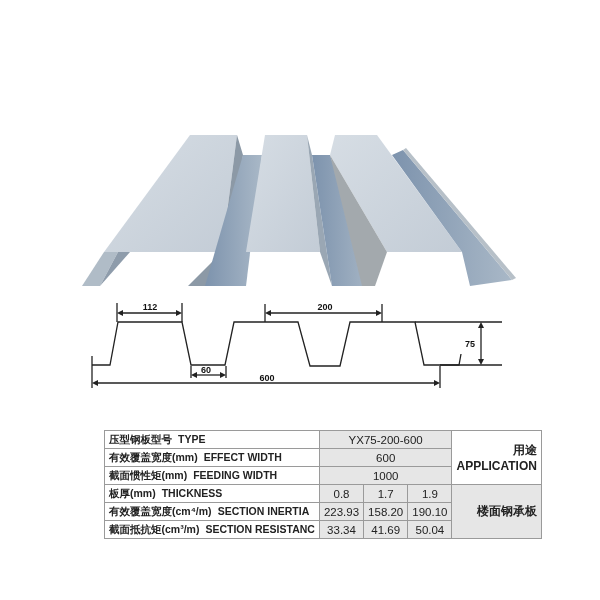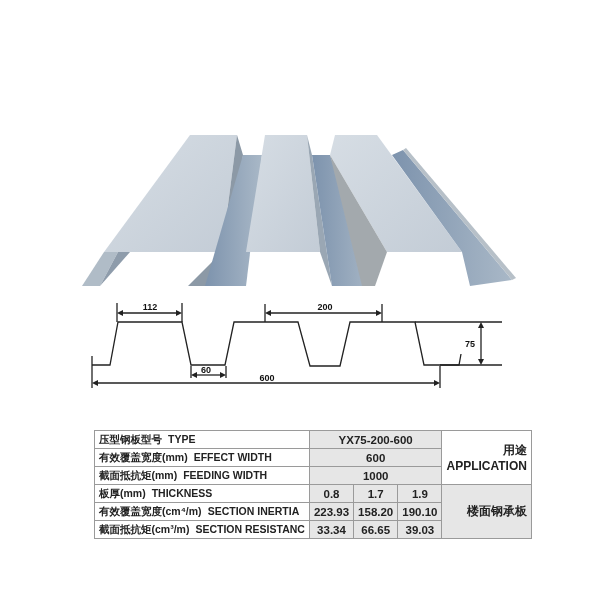--- a/index.html
+++ b/index.html
@@ -1,23 +1,23 @@
 <!DOCTYPE html>
 <html><head>
 <meta charset="utf-8">
 <style>
   html, body { margin:0; padding:0; background:#ffffff; }
   body { width:600px; height:600px; position:relative; overflow:hidden; font-family:"Liberation Sans", sans-serif; }
   .render { position:absolute; left:0; top:0; width:600px; height:300px; }
   .profile { position:absolute; left:0; top:290px; width:600px; height:110px; }
   .dim { font-family:"Liberation Sans", sans-serif; font-size:9px; fill:#111; font-weight:bold; }
-  table.spec { position:absolute; left:94px; top:430px; width:426px; border-collapse:collapse; font-size:10.5px; color:#222; font-weight:bold; }
+  table.spec { position:absolute; left:104px; top:430px; width:426px; border-collapse:collapse; font-size:10.5px; color:#222; font-weight:bold; }
   table.spec td { border:1px solid #9a9a9a; height:17px; padding:0 4px; white-space:nowrap; }
   td.lbl { text-align:left; background:#ffffff; width:207px; }
-  td.val { text-align:center; background:#e6e6e6; font-weight:bold; font-size:11.5px; }
+  td.val { text-align:center; background:#e6e6e6; font-weight:normal; font-size:11.5px; }
   td.app { text-align:right; background:#e6e6e6; width:64px; font-size:12px;margin-left:48px; }
   td.app.white { background:#ffffff; }
   .cn { margin-right:6px; }
 </style>
 </head>
 <body>
 
 <svg class="render" viewBox="0 0 600 300">
   <defs>
     <linearGradient id="gTop" x1="0" y1="0" x2="1" y2="1">
@@ -101,36 +101,36 @@
     <td class="app white" rowspan="3">
           <div>用途</div>
           <div>APPLICATION</div>
         </td>
   </tr>
   <tr>
     <td class="lbl"><span class="cn">有效覆盖宽度(mm)</span><span>EFFECT WIDTH</span></td>
     <td class="val" colspan="3">600</td>
   </tr>
   <tr>
-    <td class="lbl"><span class="cn">截面抵抗矩(mm)</span><span>FEEDING WIDTH</span></td>
+    <td class="lbl"><span class="cn">截面惯性矩(mm)</span><span>FEEDING WIDTH</span></td>
     <td class="val" colspan="3">1000</td>
   </tr>
   <tr>
     <td class="lbl"><span class="cn">板厚(mm)</span><span>THICKNESS</span></td>
     <td class="val">0.8</td>
     <td class="val">1.7</td>
     <td class="val">1.9</td>
     <td class="app" rowspan="3">楼面钢承板</td>
   </tr>
   <tr>
     <td class="lbl"><span class="cn">有效覆盖宽度(cm⁴/m)</span><span>SECTION INERTIA</span></td>
     <td class="val">223.93</td>
     <td class="val">158.20</td>
     <td class="val">190.10</td>
   </tr>
   <tr>
     <td class="lbl"><span class="cn">截面抵抗矩(cm³/m)</span><span>SECTION RESISTANC</span></td>
     <td class="val">33.34</td>
-    <td class="val">66.65</td>
-    <td class="val">39.03</td>
+    <td class="val">41.69</td>
+    <td class="val">50.04</td>
   </tr>
 </tbody>
   </table>
 
 </body></html>

